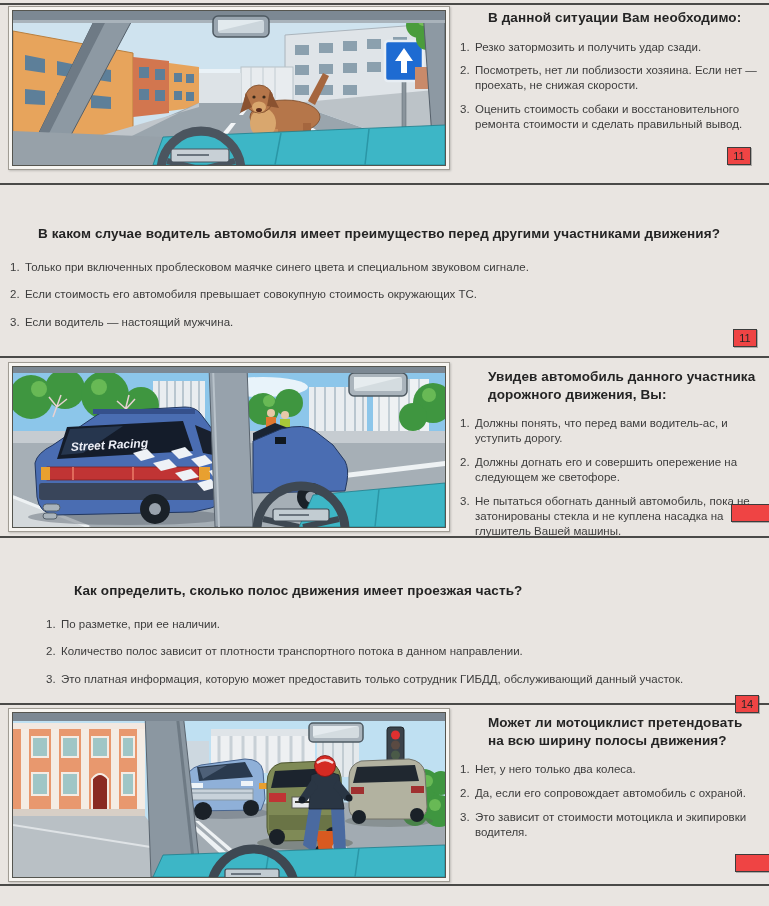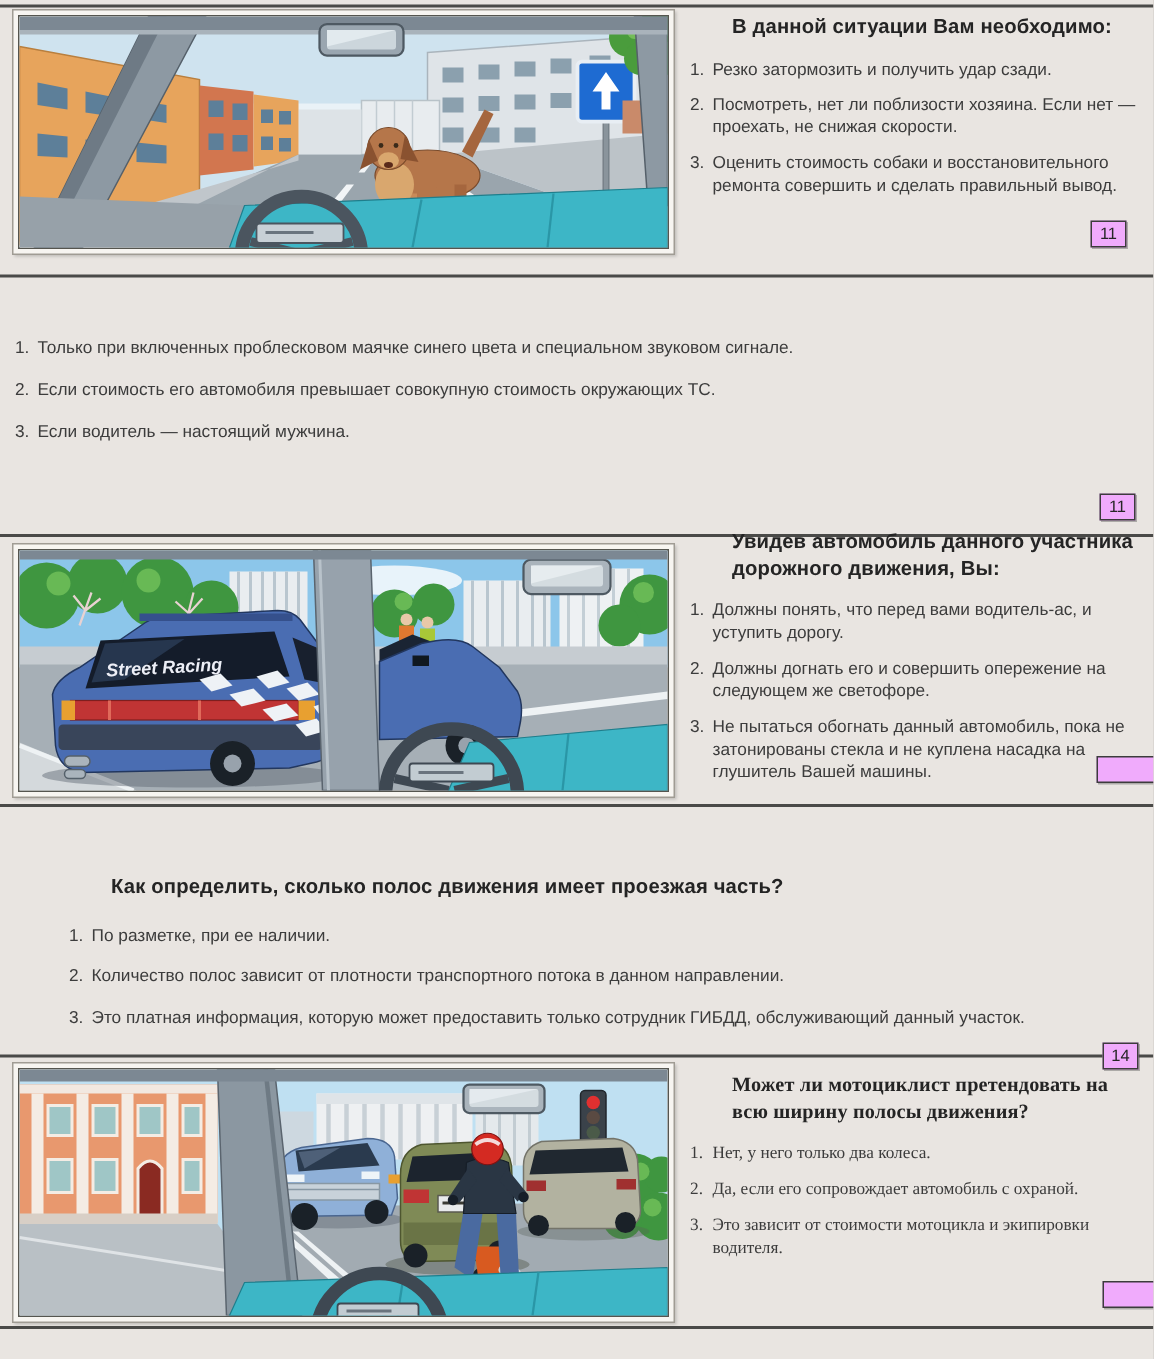--- a/index.html
+++ b/index.html
@@ -20,21 +20,21 @@
     margin:0 0 13px 0;font-size:13.5px;font-weight:bold;color:#242424;
     line-height:1.3;letter-spacing:.1px;padding-left:28px;
   }
   .answers{display:block;}
   .answer{display:flex;margin-bottom:9px;font-size:11.5px;line-height:1.3;color:#3c3c3c;}
   .answer .a-num{flex:0 0 15px;}
   .answer .a-text{flex:1;}
   .qwide .q-title{margin-bottom:17px;}
   .qwide .answer{margin-bottom:13px;font-size:11.5px;}
   .badge{
-    position:absolute;width:22px;height:16px;background:#f0abfc;
+    position:absolute;width:22px;height:16px;background:#ef4444;
     border:1px solid #3c3c3c;box-shadow:1px 1px 0 rgba(60,60,60,.35);
     font-size:11px;color:#262626;display:flex;align-items:center;justify-content:center;
   }
 </style>
 </head>
 <body>
 
 <div class="page">
 
   <div class="rule" style="top:3px"></div>
@@ -171,27 +171,28 @@
       <div class="answer">
         <span class="a-num">1.</span>
         <span class="a-text">Резко затормозить и получить удар сзади.</span>
       </div>
       <div class="answer">
         <span class="a-num">2.</span>
         <span class="a-text">Посмотреть, нет ли поблизости хозяина. Если нет — проехать, не снижая скорости.</span>
       </div>
       <div class="answer">
         <span class="a-num">3.</span>
-        <span class="a-text">Оценить стоимость собаки и восстановительного ремонта совершить и сделать правильный вывод.</span>
+        <span class="a-text">Оценить стоимость собаки и восстановительного ремонта стоимости и сделать правильный вывод.</span>
       </div>
     </div>
   </div>
   <div class="badge" style="left:727px;top:147px;">11</div>
 
   <div class="qtext qwide" style="left:10px;top:225px;width:748px;">
+    <h2 class="q-title">В каком случае водитель автомобиля имеет преимущество перед другими участниками движения?</h2>
     <div class="answers">
       <div class="answer">
         <span class="a-num">1.</span>
         <span class="a-text">Только при включенных проблесковом маячке синего цвета и специальном звуковом сигнале.</span>
       </div>
       <div class="answer">
         <span class="a-num">2.</span>
         <span class="a-text">Если стоимость его автомобиля превышает совокупную стоимость окружающих ТС.</span>
       </div>
       <div class="answer">
@@ -326,21 +327,21 @@
       <g>
         <circle cx="288" cy="163" r="44" fill="none" stroke="#3e4852" stroke-width="9"></circle>
         <line x1="250" y1="152" x2="286" y2="160" stroke="#3e4852" stroke-width="6"></line>
         <line x1="326" y1="152" x2="290" y2="160" stroke="#3e4852" stroke-width="6"></line>
         <rect x="260" y="142" width="56" height="12" rx="2" fill="#c2ccd2" stroke="#3e4852" stroke-width="1.2"></rect>
         <line x1="266" y1="148" x2="296" y2="148" stroke="#6a747e" stroke-width="2"></line>
       </g>
     </svg>
   </div>
 
-  <div class="qtext" style="left:460px;top:352px;width:302px;">
+  <div class="qtext" style="left:460px;top:368px;width:302px;">
     <h2 class="q-title">Увидев автомобиль данного участника дорожного движения, Вы:</h2>
     <div class="answers">
       <div class="answer">
         <span class="a-num">1.</span>
         <span class="a-text">Должны понять, что перед вами водитель-ас, и уступить дорогу.</span>
       </div>
       <div class="answer">
         <span class="a-num">2.</span>
         <span class="a-text">Должны догнать его и совершить опережение на следующем же светофоре.</span>
       </div>
@@ -516,21 +517,21 @@
       <g>
         <circle cx="240" cy="178" r="42" fill="none" stroke="#3e4852" stroke-width="9"></circle>
         <line x1="204" y1="168" x2="238" y2="176" stroke="#3e4852" stroke-width="6"></line>
         <line x1="276" y1="168" x2="242" y2="176" stroke="#3e4852" stroke-width="6"></line>
         <rect x="212" y="156" width="54" height="11" rx="2" fill="#c2ccd2" stroke="#3e4852" stroke-width="1.2"></rect>
         <line x1="218" y1="161" x2="248" y2="161" stroke="#6a747e" stroke-width="2"></line>
       </g>
     </svg>
   </div>
 
-  <div class="qtext" style="left:460px;top:714px;width:302px;font-family:Liberation Serif, serif;">
+  <div class="qtext" style="left:460px;top:714px;width:302px;">
     <h2 class="q-title">Может ли мотоциклист претендовать на всю ширину полосы движения?</h2>
     <div class="answers">
       <div class="answer">
         <span class="a-num">1.</span>
         <span class="a-text">Нет, у него только два колеса.</span>
       </div>
       <div class="answer">
         <span class="a-num">2.</span>
         <span class="a-text">Да, если его сопровождает автомобиль с охраной.</span>
       </div>

